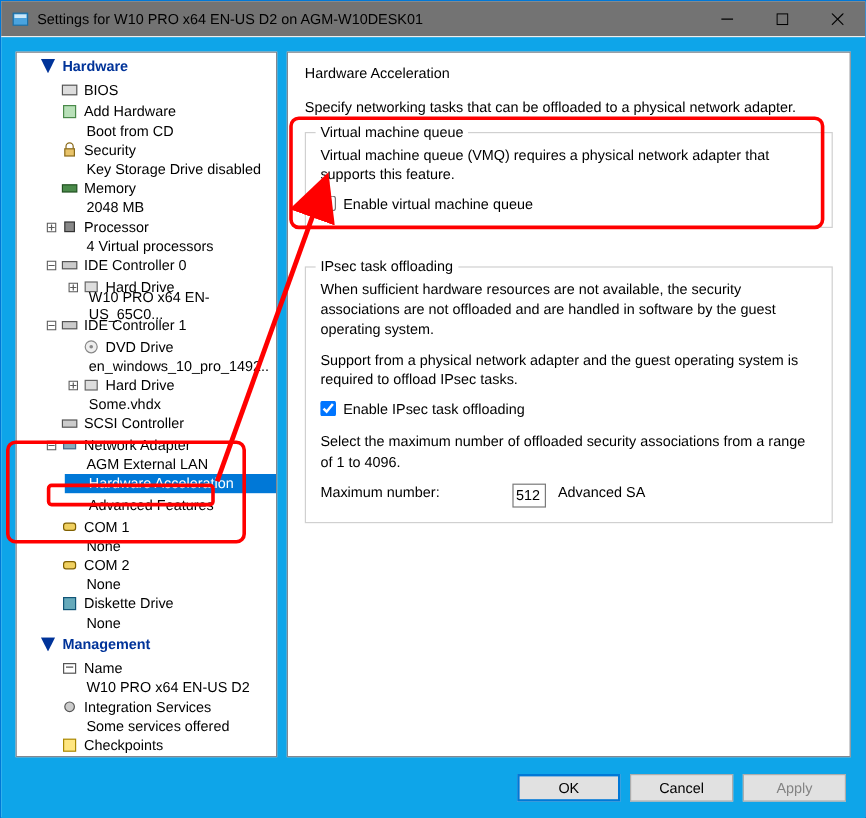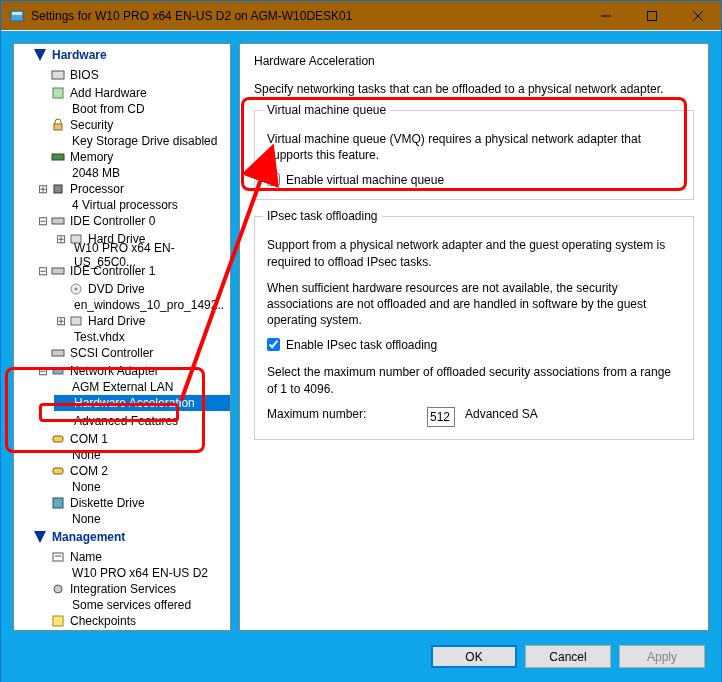--- a/index.html
+++ b/index.html
@@ -1,20 +1,20 @@
 <!DOCTYPE html>
 <html><head>
 <meta charset="utf-8">
 <style>
 * { box-sizing: border-box; margin: 0; padding: 0; font-family: "Segoe UI", Tahoma, sans-serif; font-size: 12px; }
 body { background: #fff; width: 722px; height: 682px; overflow: hidden; }
 
 
 .window { width: 722px; height: 682px; border: 1px solid #0078d7; display: flex; flex-direction: column; }
-.titlebar { height: 30px; background: #a16207; display: flex; align-items: center; padding-left: 8px; border-bottom: 1px solid #eee;}
+.titlebar { height: 30px; background: #737373; display: flex; align-items: center; padding-left: 8px; border-bottom: 1px solid #eee;}
 .titlebar .icon { width: 16px; height: 16px; margin-right: 6px; display: inline-flex; align-items:center; justify-content:center; }
 .titlebar .title { flex: 1; color: #000; }
 .titlebar .ctrls { display: flex; }
 .titlebar .ctrl { width: 46px; height: 30px; display: flex; align-items: center; justify-content: center; color:#000; }
 
 
 .body { flex: 1; display: flex; flex-direction: column; background: #0ea5e9; }
 .panes { flex: 1; display: flex; gap: 8px; padding: 12px 12px 4px 12px; overflow:hidden; }
 .tree-pane { width: 218px; background: #fff; border: 1px solid #828790; overflow-y: auto; overflow-x:hidden; position:relative; }
 .detail-pane { flex: 1; background: #fff; border: 1px solid #828790; padding: 10px 14px; overflow-y:auto; position:relative;}
@@ -39,21 +39,21 @@
 .tree-item .row { padding-right:4px; }
 
 .indent-1 { padding-left: 22px; }
 .indent-2 { padding-left: 40px; }
 .subline   { padding-left: 58px; height:14px; display:flex; align-items:center;}
 .subline-2 { padding-left: 60px; height:14px; display:flex; align-items:center;}
 
 
 h3.section-title { font-weight: normal; font-size:12px; margin-bottom:14px; }
 .desc { margin-bottom:14px; }
-.group { border:1px solid #d0d0d0; padding: 20px 12px 12px; margin-bottom:16px; position:relative; }
+.group { border:1px solid #d0d0d0; padding: 10px 12px 12px; margin-bottom:32px; position:relative; }
 .group .legend { position:absolute; top:-8px; left:8px; background:#fff; padding:0 4px;}
 .group p { margin-bottom:10px; line-height:1.35; }
 .chk { display:flex; gap:6px; }
 .chk input { width:13px; height:13px; }
 .numfield { width:28px; height:20px; border:1px solid #7a7a7a; text-align:right; padding-right:4px; }
 
 
 .callout { position:absolute; border:3px solid #ff0000; border-radius:8px; pointer-events:none; z-index:40;}
 .arrow-svg { position:absolute; z-index:45; pointer-events:none; }
 
@@ -234,21 +234,21 @@
               <span class="expander">⊞</span>
               <span class="icon">
                 <svg width="14" height="14">
                   <rect x="2" y="3" width="10" height="8" fill="#ddd" stroke="#666"></rect>
                 </svg>
               </span>
               <span class="label">Hard Drive</span>
             </div>
           </div>
         <div class="subline-2">
-            <span class="sub">Test.vhdx</span>
+            <span class="sub">Some.vhdx</span>
           </div>
 
         <div class="tree-item indent-1">
             <div class="row">
               <span class="expander"></span>
               <span class="icon">
                 <svg width="14" height="14">
                   <rect x="1" y="4" width="12" height="6" fill="#ccc" stroke="#555"></rect>
                 </svg>
               </span>
@@ -384,22 +384,22 @@
           <span class="legend">Virtual machine queue</span>
           <p>Virtual machine queue (VMQ) requires a physical network adapter that supports this feature.</p>
           <label class="chk">
             <input type="checkbox" style="">
             <span>Enable virtual machine queue</span>
           </label>
         </div>
 
         <div class="group" style="border:1px solid #d0d0d0;">
           <span class="legend">IPsec task offloading</span>
+          <p>When sufficient hardware resources are not available, the security associations are not offloaded and are handled in software by the guest operating system.</p>
           <p>Support from a physical network adapter and the guest operating system is required to offload IPsec tasks.</p>
-          <p>When sufficient hardware resources are not available, the security associations are not offloaded and are handled in software by the guest operating system.</p>
           <label class="chk" style="margin-bottom:12px;">
             <input type="checkbox" checked="" style="">
             <span>Enable IPsec task offloading</span>
           </label>
           <p>Select the maximum number of offloaded security associations from a range of 1 to 4096.</p>
           <div style="display:flex; gap:10px;">
             <span style="width:150px;">Maximum number:</span>
             <input class="numfield" value="512" style="">
             <span>Advanced SA</span>
           </div>

